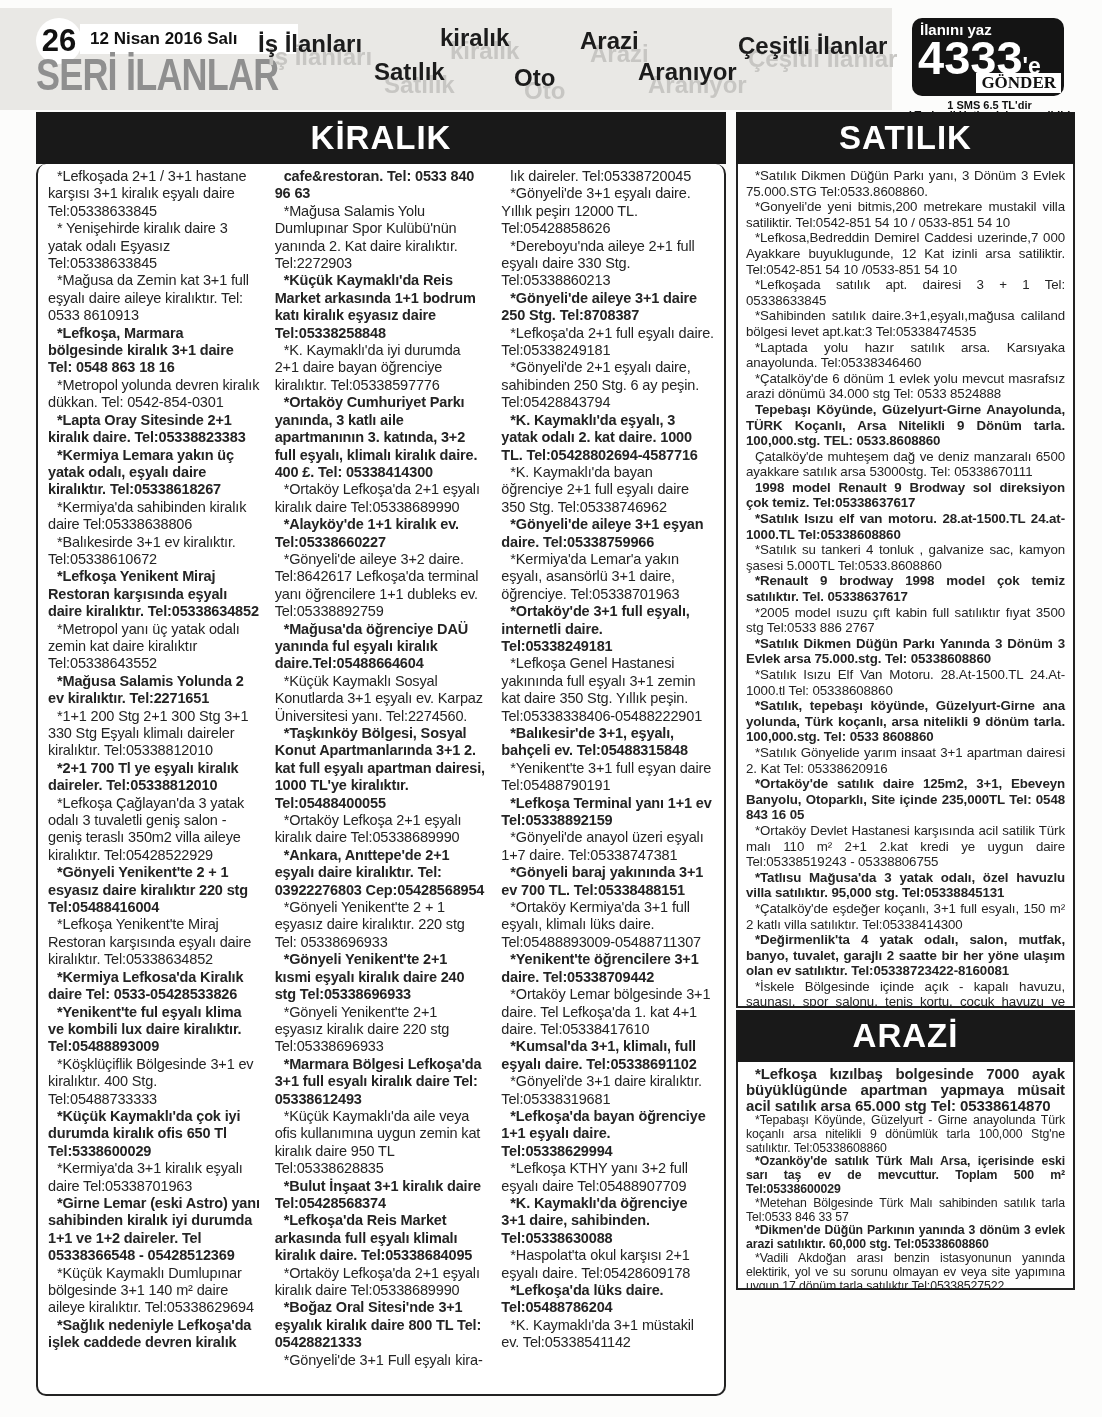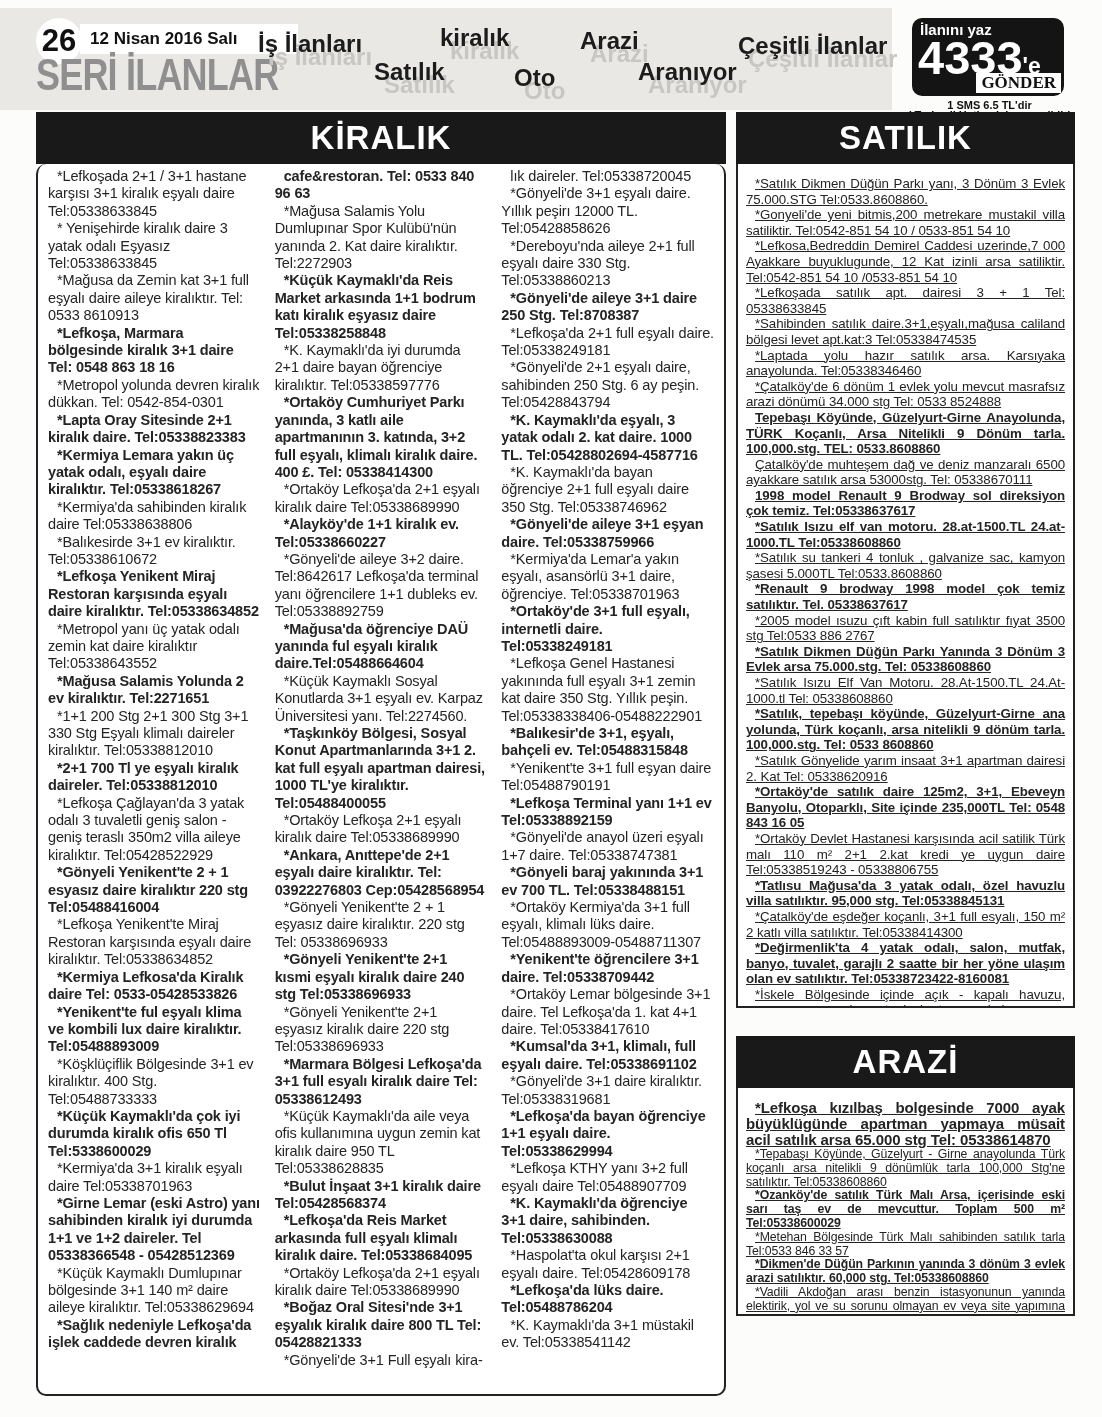--- a/index.html
+++ b/index.html
@@ -21,27 +21,27 @@
   .sms-num{position:absolute;left:6px;top:16px;color:#fff;font-weight:bold;font-size:47px;line-height:1;white-space:nowrap;}
   .sms-suffix{font-size:23px;font-weight:bold;}
   .sms-action{position:absolute;right:3px;bottom:3px;background:#fff;color:#111;
               font-family:"Liberation Serif",serif;font-weight:bold;font-size:17px;padding:0 5px;}
   .sms-note{position:absolute;left:902px;top:92px;width:175px;text-align:center;
             font-size:11px;font-weight:bold;line-height:10px;color:#111;}
   
   .sec{position:absolute;display:flex;flex-direction:column;}
   .sec-kiralik{left:36px;top:112px;width:690px;height:1284px;}
   .sec-satilik{left:736px;top:112px;width:339px;height:896px;}
-  .sec-arazi{left:736px;top:1010px;width:339px;height:280px;margin-top:26px;}
+  .sec-arazi{left:736px;top:1010px;width:339px;height:280px;}
   .bar{height:52px;background:#191919;color:#fff;font-weight:bold;font-size:33px;
        text-align:center;line-height:52px;letter-spacing:1px;flex:0 0 auto;}
   .bd{flex:1;border:2px solid #222;border-top:none;background:#fff;overflow:hidden;box-sizing:border-box;}
   .cols{display:flex;gap:14px;padding:4px 10px;border-radius:10px;}
   .col{flex:1;min-width:0;overflow:hidden;}
-  .bd-pad{padding:12px 8px;text-decoration:underline;}
+  .bd-pad{padding:4px 8px;}
   
   .ad{margin:0;text-indent:9px;}
   .k .ad{font-size:14.5px;line-height:17.4px;letter-spacing:-.15px;}
   .s .ad{font-size:13.3px;line-height:15.6px;text-align:justify;letter-spacing:-.1px;}
   .a .ad{font-size:12.3px;line-height:13.8px;text-align:justify;letter-spacing:-.1px;}
   .ad.b{font-weight:bold;}
   .a .ad.lg{font-size:15px;line-height:16px;font-weight:bold;}
 </style>
 </head>
 <body>

